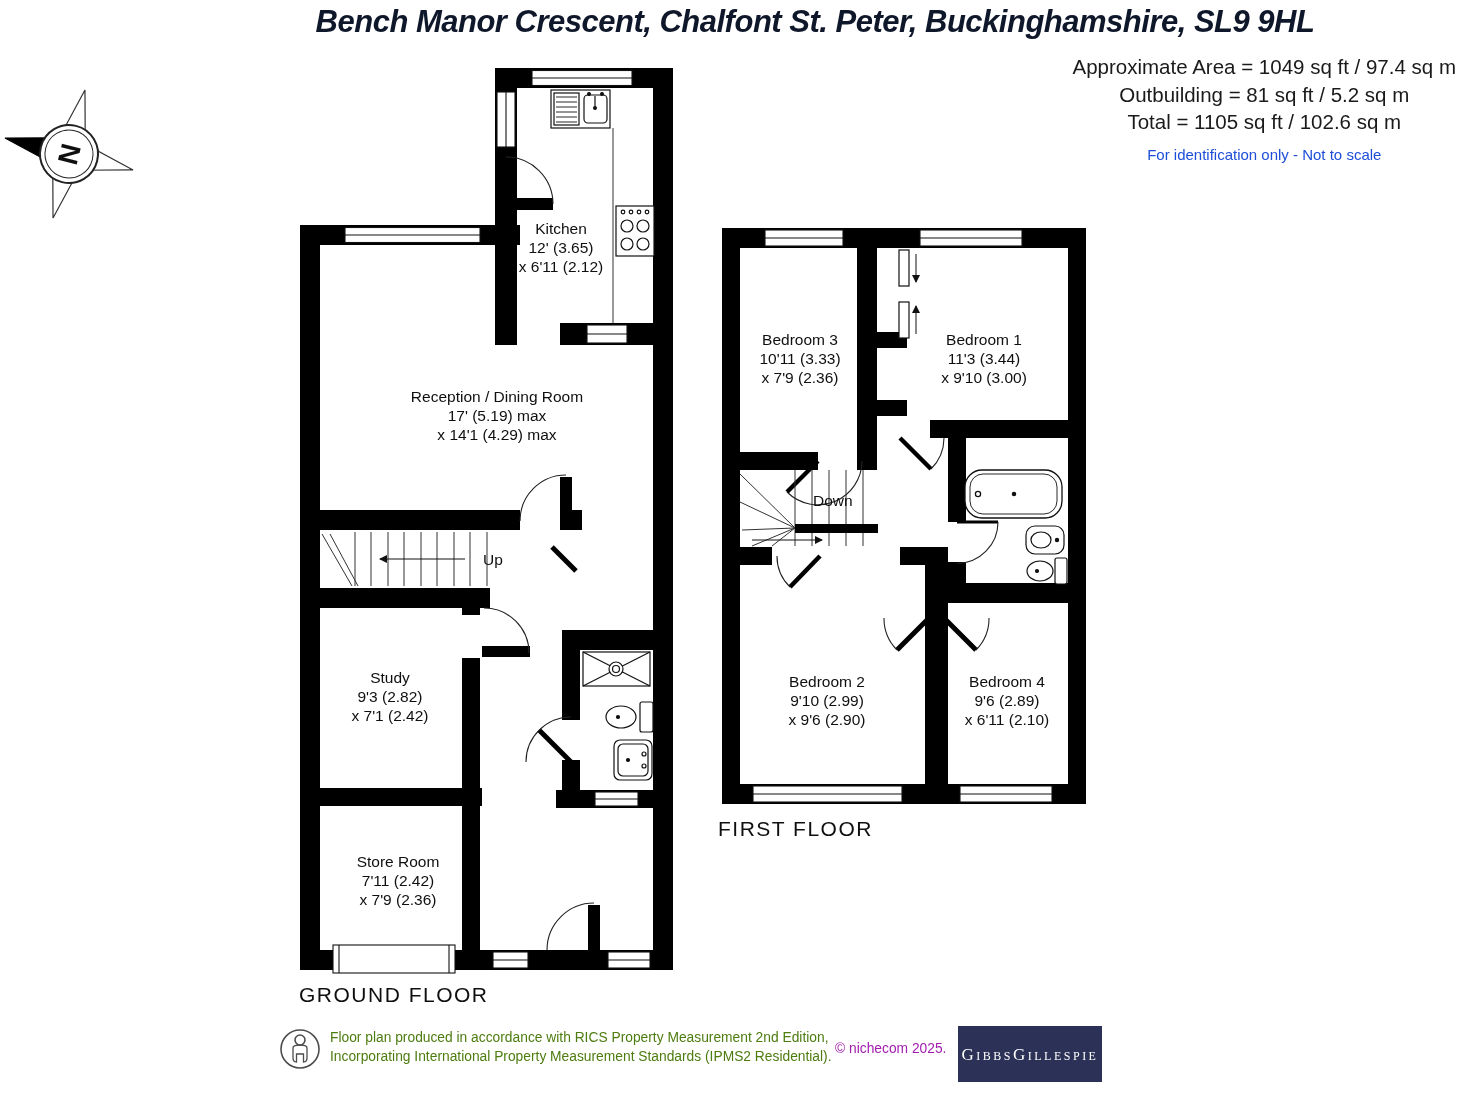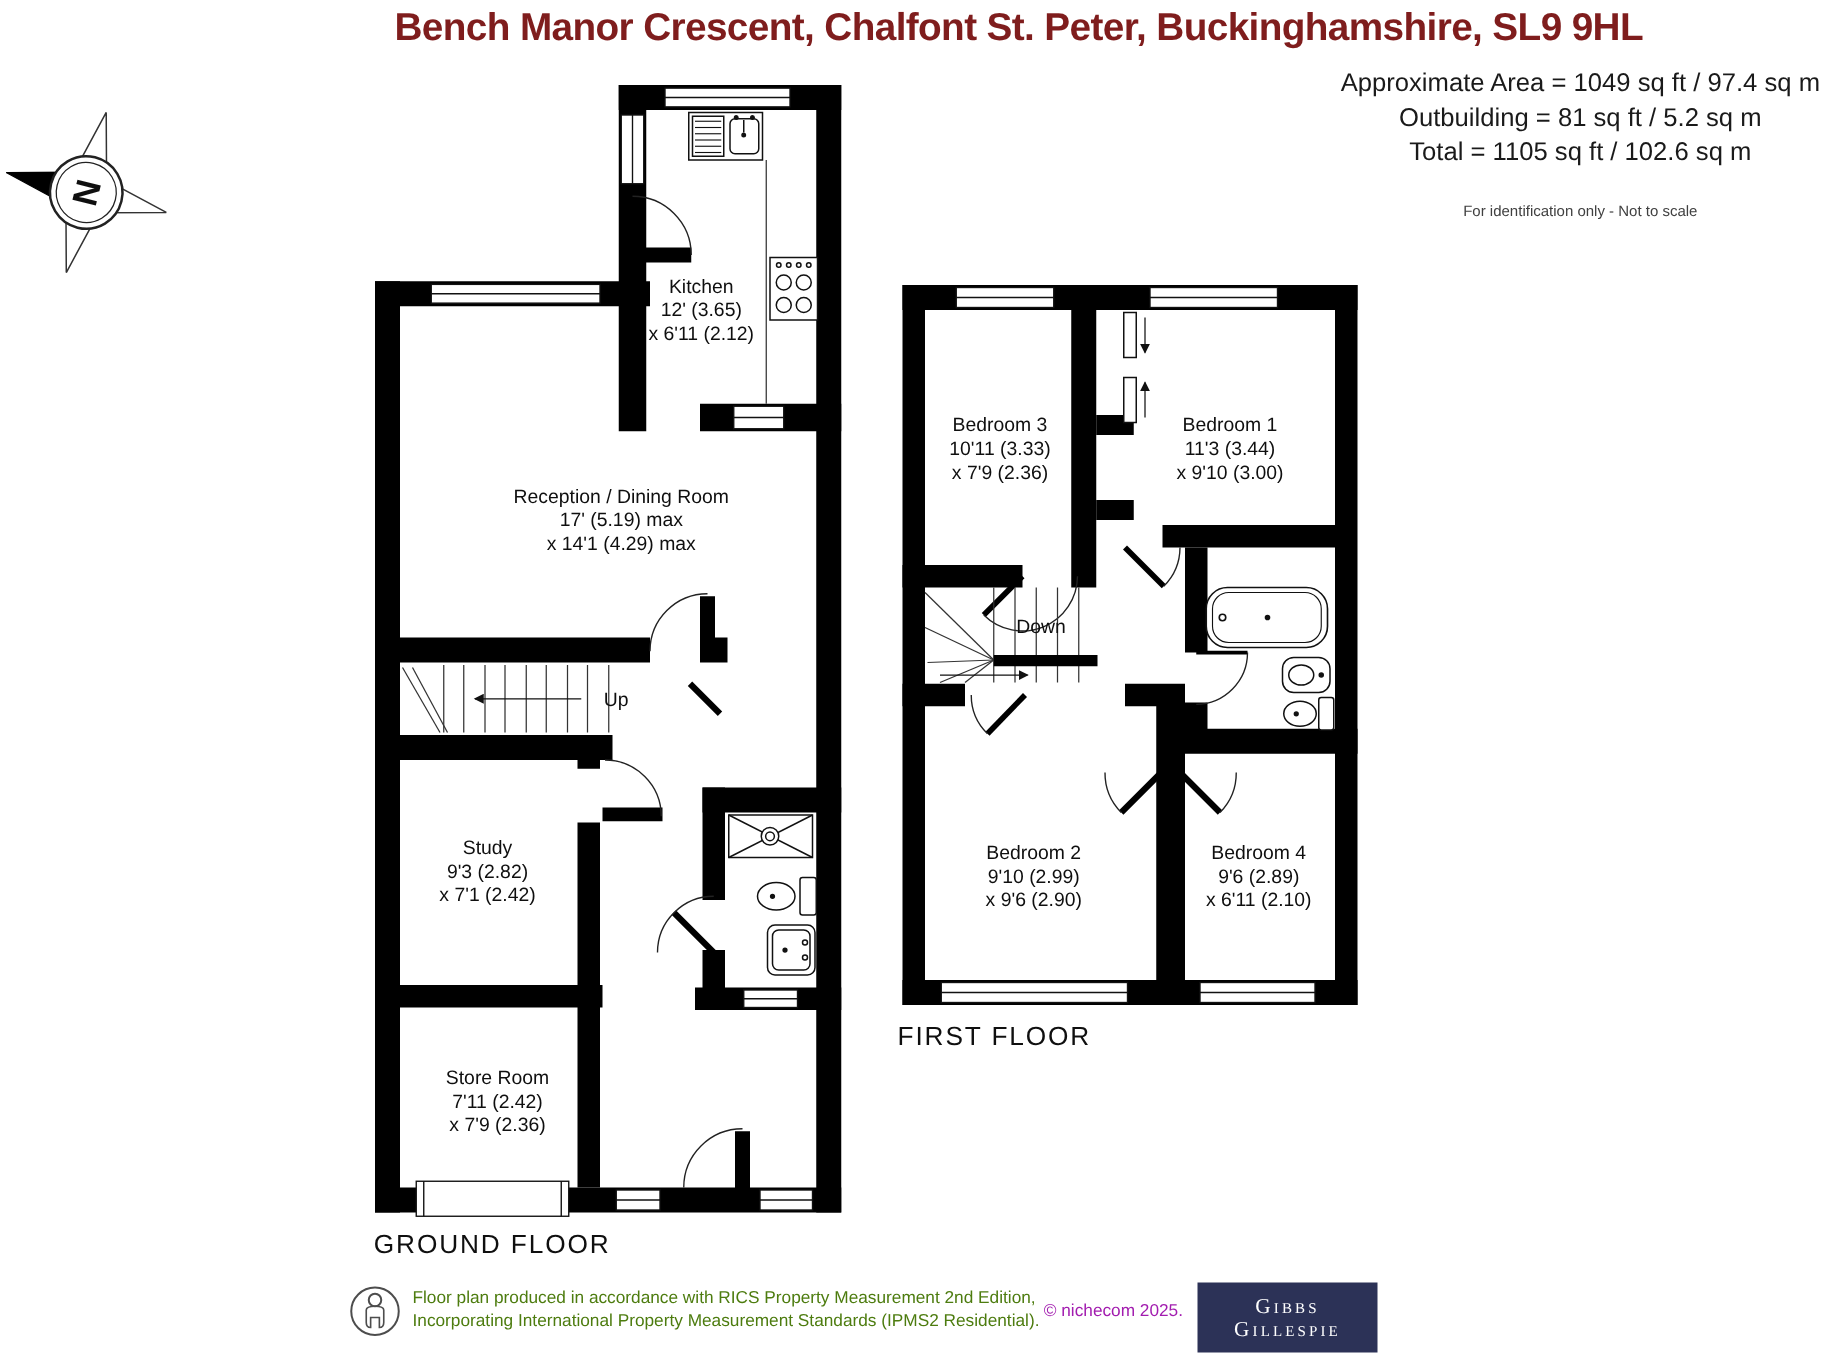--- a/index.html
+++ b/index.html
@@ -1,25 +1,25 @@
 <!DOCTYPE html>
 <html><head>
 <meta charset="utf-8">
 <style>
   html,body{margin:0;padding:0;background:#ffffff;}
   body{font-family:"Liberation Sans","DejaVu Sans",sans-serif;color:#0f0f0f;}
   #stage{position:relative;width:1464px;height:1096px;background:#ffffff;overflow:hidden;}
   .abs{position:absolute;}
-  #title{top:4px;left:170px;width:1290px;text-align:center;font-size:31px;font-weight:bold;letter-spacing:-0.5px;color:#7f1d1d;}
+  #title{top:4px;left:170px;width:1290px;text-align:center;font-size:31px;font-weight:bold;letter-spacing:-0.5px;color:#0f172a;font-style:italic;}
   #areas{top:53px;right:8px;text-align:center;font-size:20.5px;line-height:27.5px;color:#1a1a1a;}
-  #disclaimer{margin-top:20px;font-size:12px;color:#404040;}
+  #disclaimer{margin-top:5px;font-size:15px;color:#1d4ed8;}
   #plan-svg{top:0;left:0;}
   #footer-text{top:1029px;left:330px;font-size:13.8px;line-height:18.5px;color:#4d7c0f;}
   #copyright{top:1041px;left:835px;font-size:13.8px;color:#a21caf;}
-  #logo{top:1026px;left:958px;width:144px;height:56px;display:flex;flex-direction:column;align-items:center;justify-content:center;color:#fff;font-family:"Liberation Serif","DejaVu Serif",serif;font-variant:small-caps;letter-spacing:2.5px;font-size:17px;line-height:19px;}
+  #logo{top:1026px;left:958px;width:144px;height:56px;display:flex;flex-direction:row;align-items:center;justify-content:center;color:#fff;font-family:"Liberation Serif","DejaVu Serif",serif;font-variant:small-caps;letter-spacing:2.5px;font-size:17px;line-height:19px;}
   svg text{font-family:"Liberation Sans","DejaVu Sans",sans-serif;fill:#0f0f0f;}
   svg .room-name,svg .room-dim{font-size:15.5px;}
   svg .floor-label{font-size:21px;letter-spacing:1.5px;}
   svg .stair-label{font-size:15.5px;}
 </style>
 </head>
 <body>
 
 <div id="stage">
 

